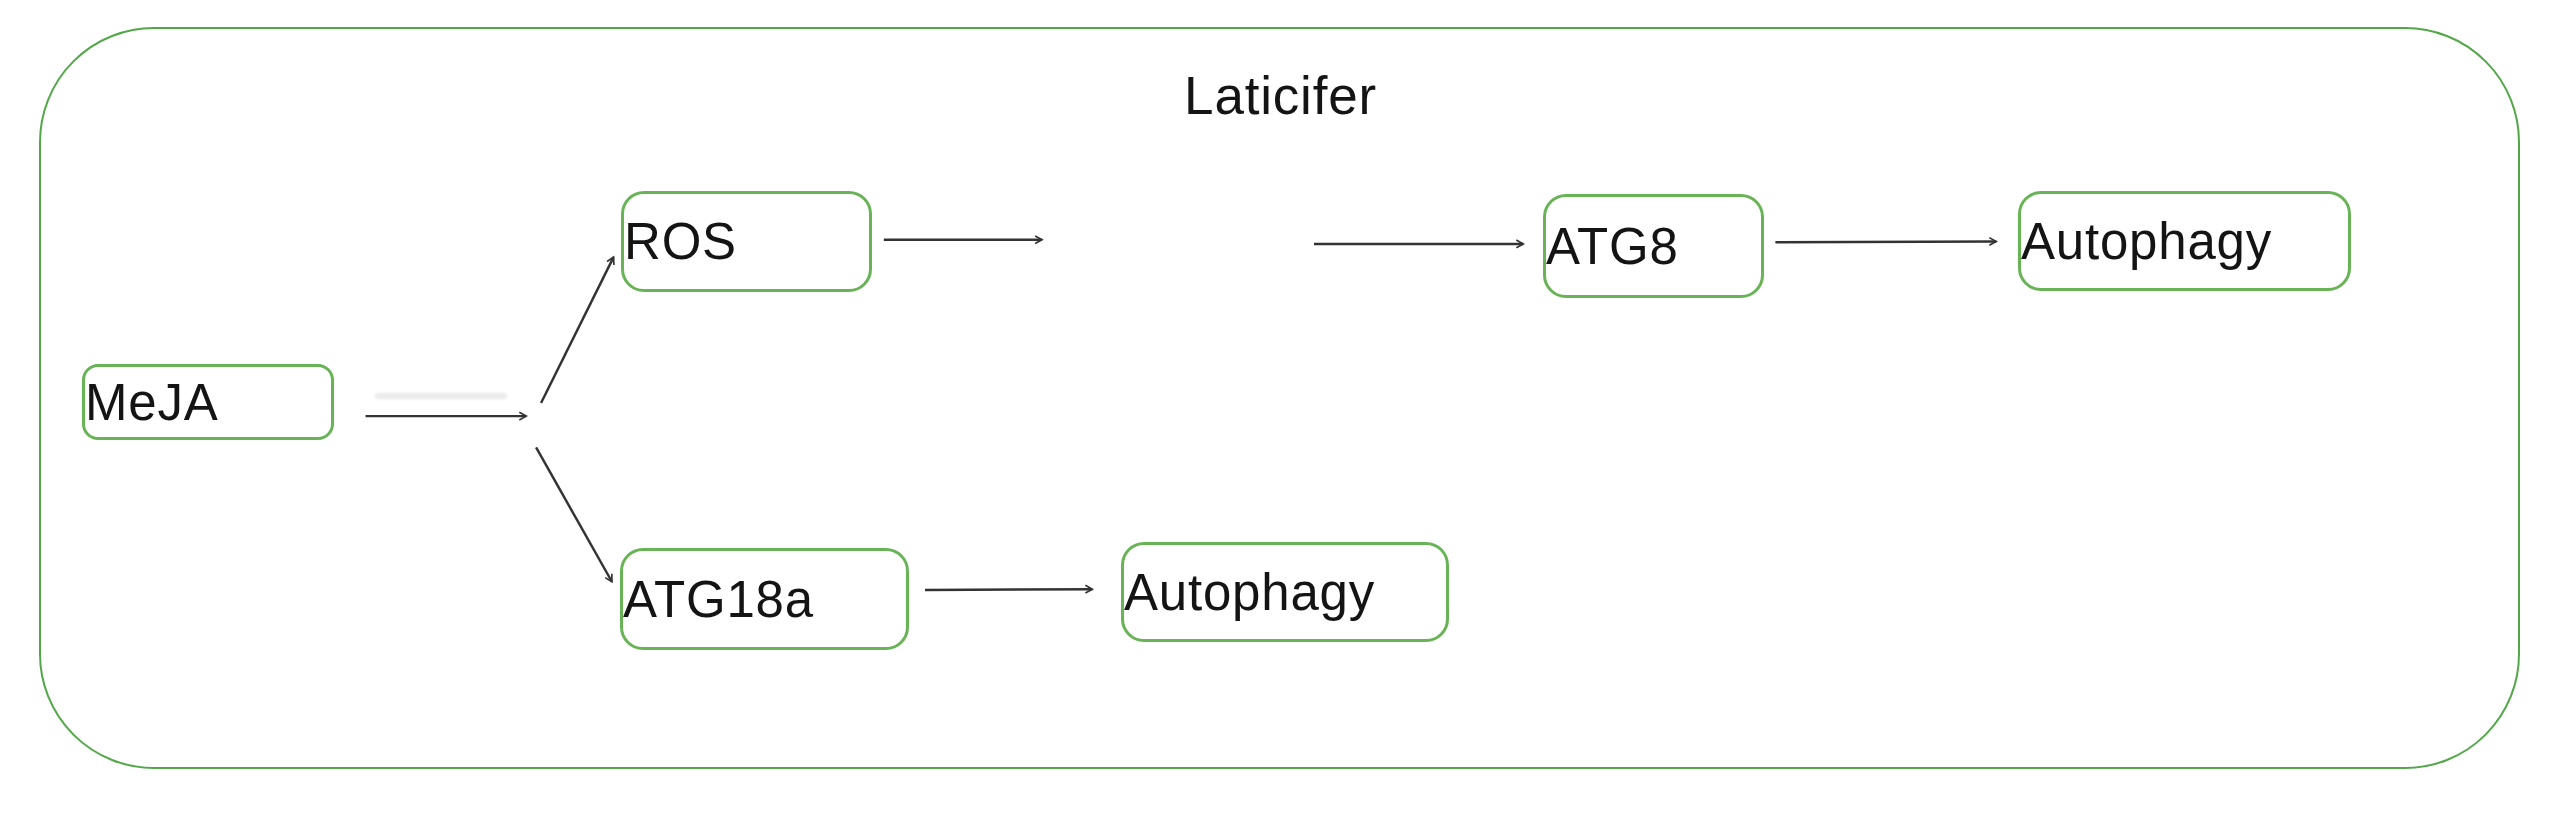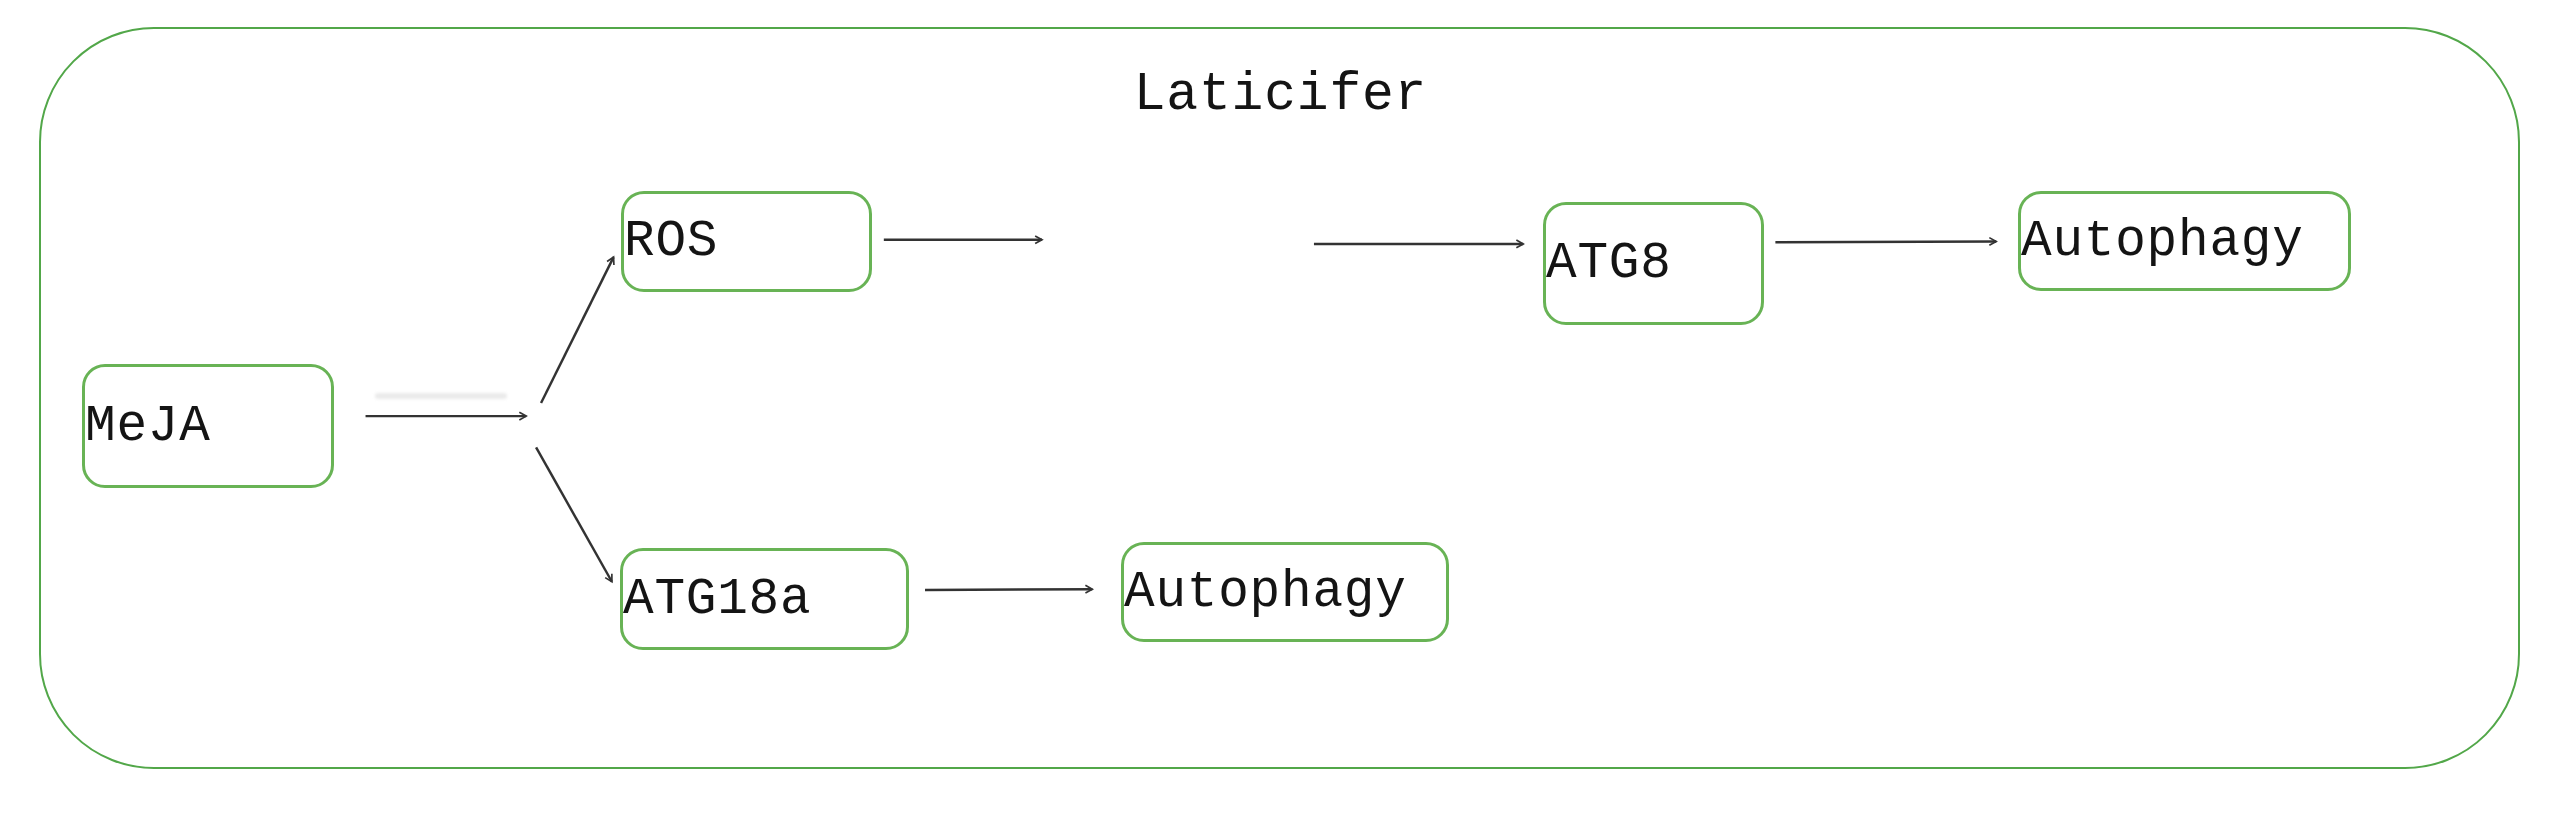--- a/index.html
+++ b/index.html
@@ -5,21 +5,21 @@
   html, body {
     margin: 0;
     padding: 0;
     background: #ffffff;
   }
   .canvas {
     position: relative;
     width: 2576px;
     height: 838px;
     background: var(--bg, #ffffff);
-    font-family: Liberation Mono, monospace;
+    font-family: Liberation Sans, sans-serif;
     overflow: hidden;
   }
   .frame {
     position: absolute;
     left: 39px;
     top: 27px;
     width: 2481px;
     height: 742px;
     border: 2.5px solid var(--frame-border, #52a749);
     border-radius: 115px;
@@ -42,24 +42,24 @@
     box-sizing: border-box;
     border: 3.3px solid var(--node-border, #68b355);
     border-radius: 23px;
     background: #ffffff;
     display: flex;
     align-items: center;
     font-size: 51px;
     color: var(--text, #141414);
     letter-spacing: 0.8px;
   }
-  .node-meja            { left: 82px;  top: 364px; width: 252px; height: 124px; }
+  .node-meja            { left: 82px;  top: 364px; width: 252px; height: 76px; border-radius: 16px; }
   .node-ros             { left: 621px;  top: 191px; width: 251px; height: 101px; }
   .node-atg4            { left: 1067px; top: 191px; width: 221px; height: 101px; }
-  .node-atg8            { left: 1543px; top: 194px; width: 221px; height: 123px; margin-top: 8px; }
+  .node-atg8            { left: 1543px; top: 194px; width: 221px; height: 104px; }
   .node-autophagy-top   { left: 2018px; top: 191px; width: 333px; height: 100px; }
   .node-atg18a          { left: 620px;  top: 541px; width: 289px; height: 102px; margin-top: 7px; }
   .node-autophagy-bottom{ left: 1121px; top: 542px; width: 328px; height: 100px; }
   .arrow-layer {
     position: absolute;
     left: 0;
     top: 0;
     width: 2576px;
     height: 838px;
     pointer-events: none;

